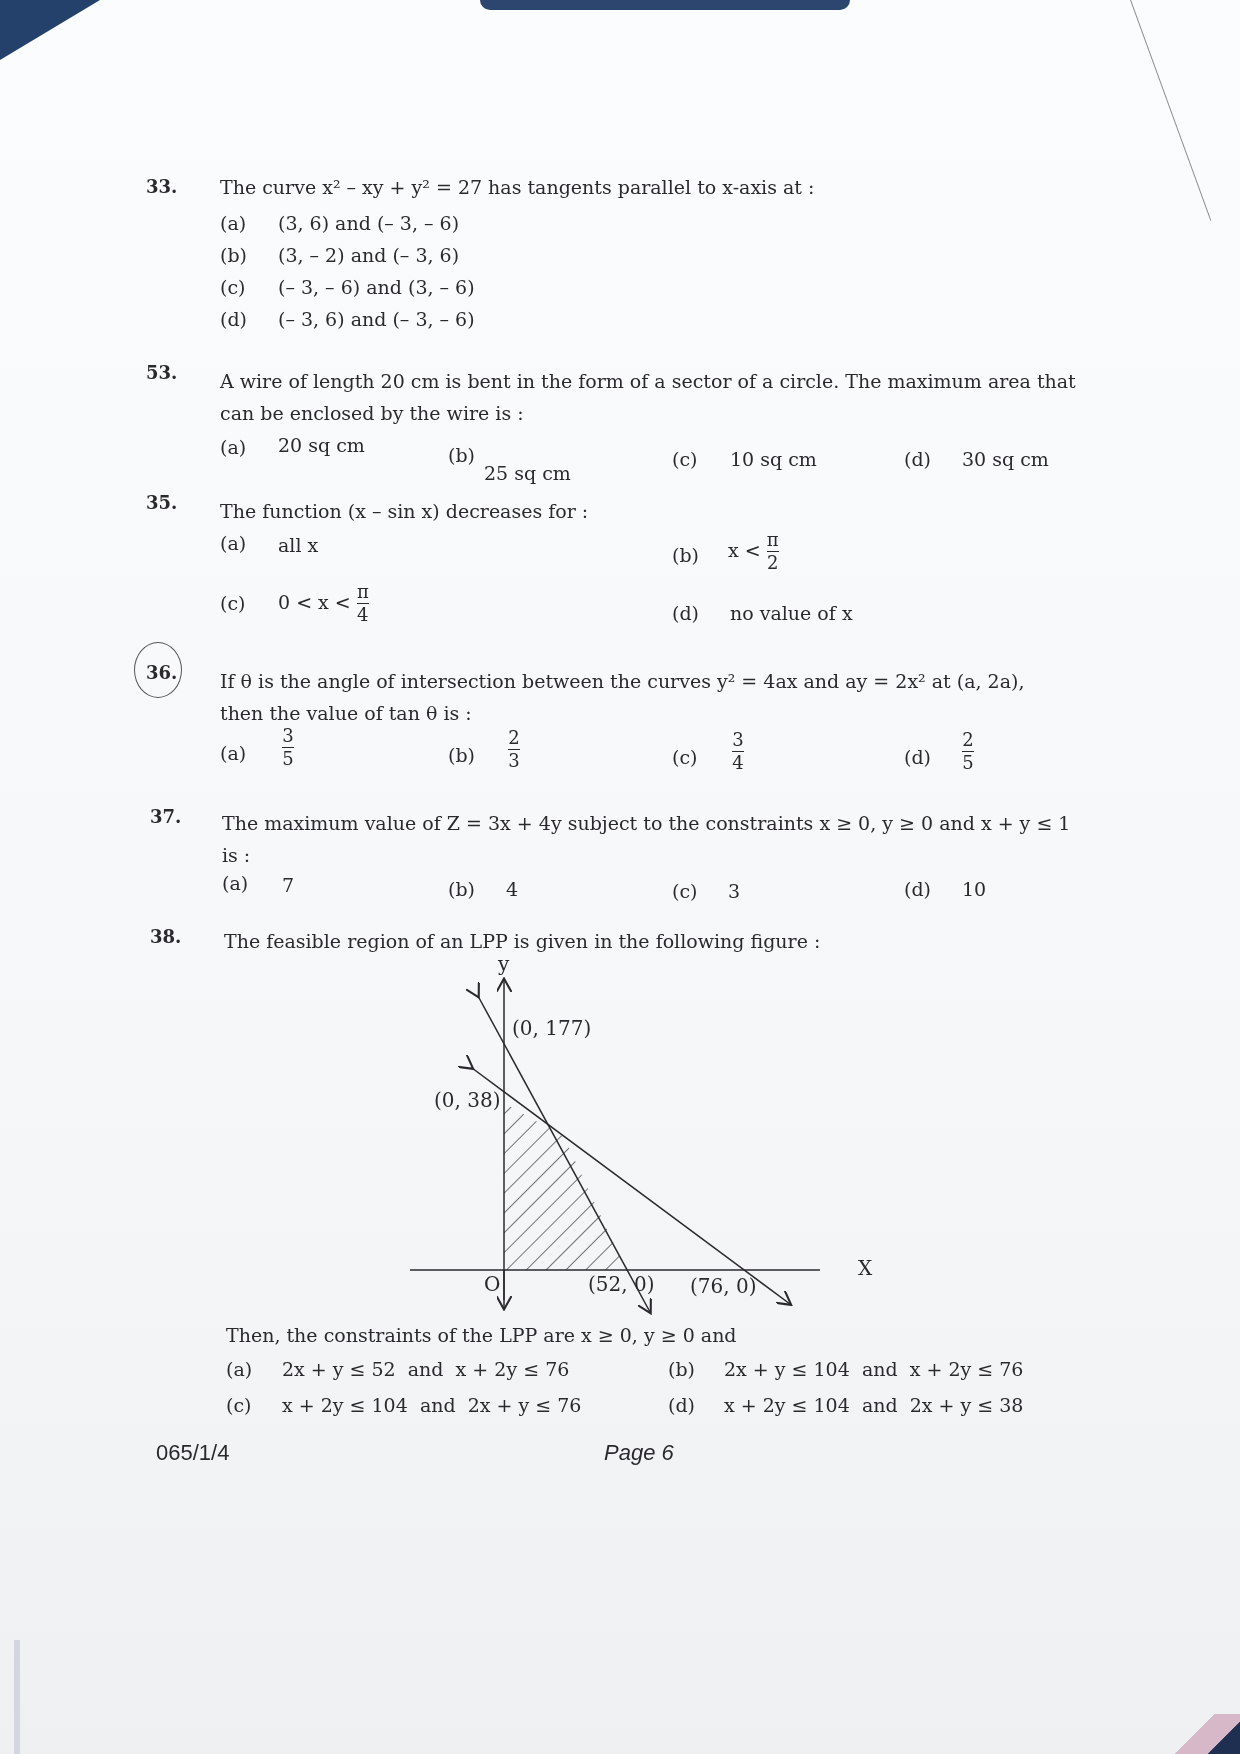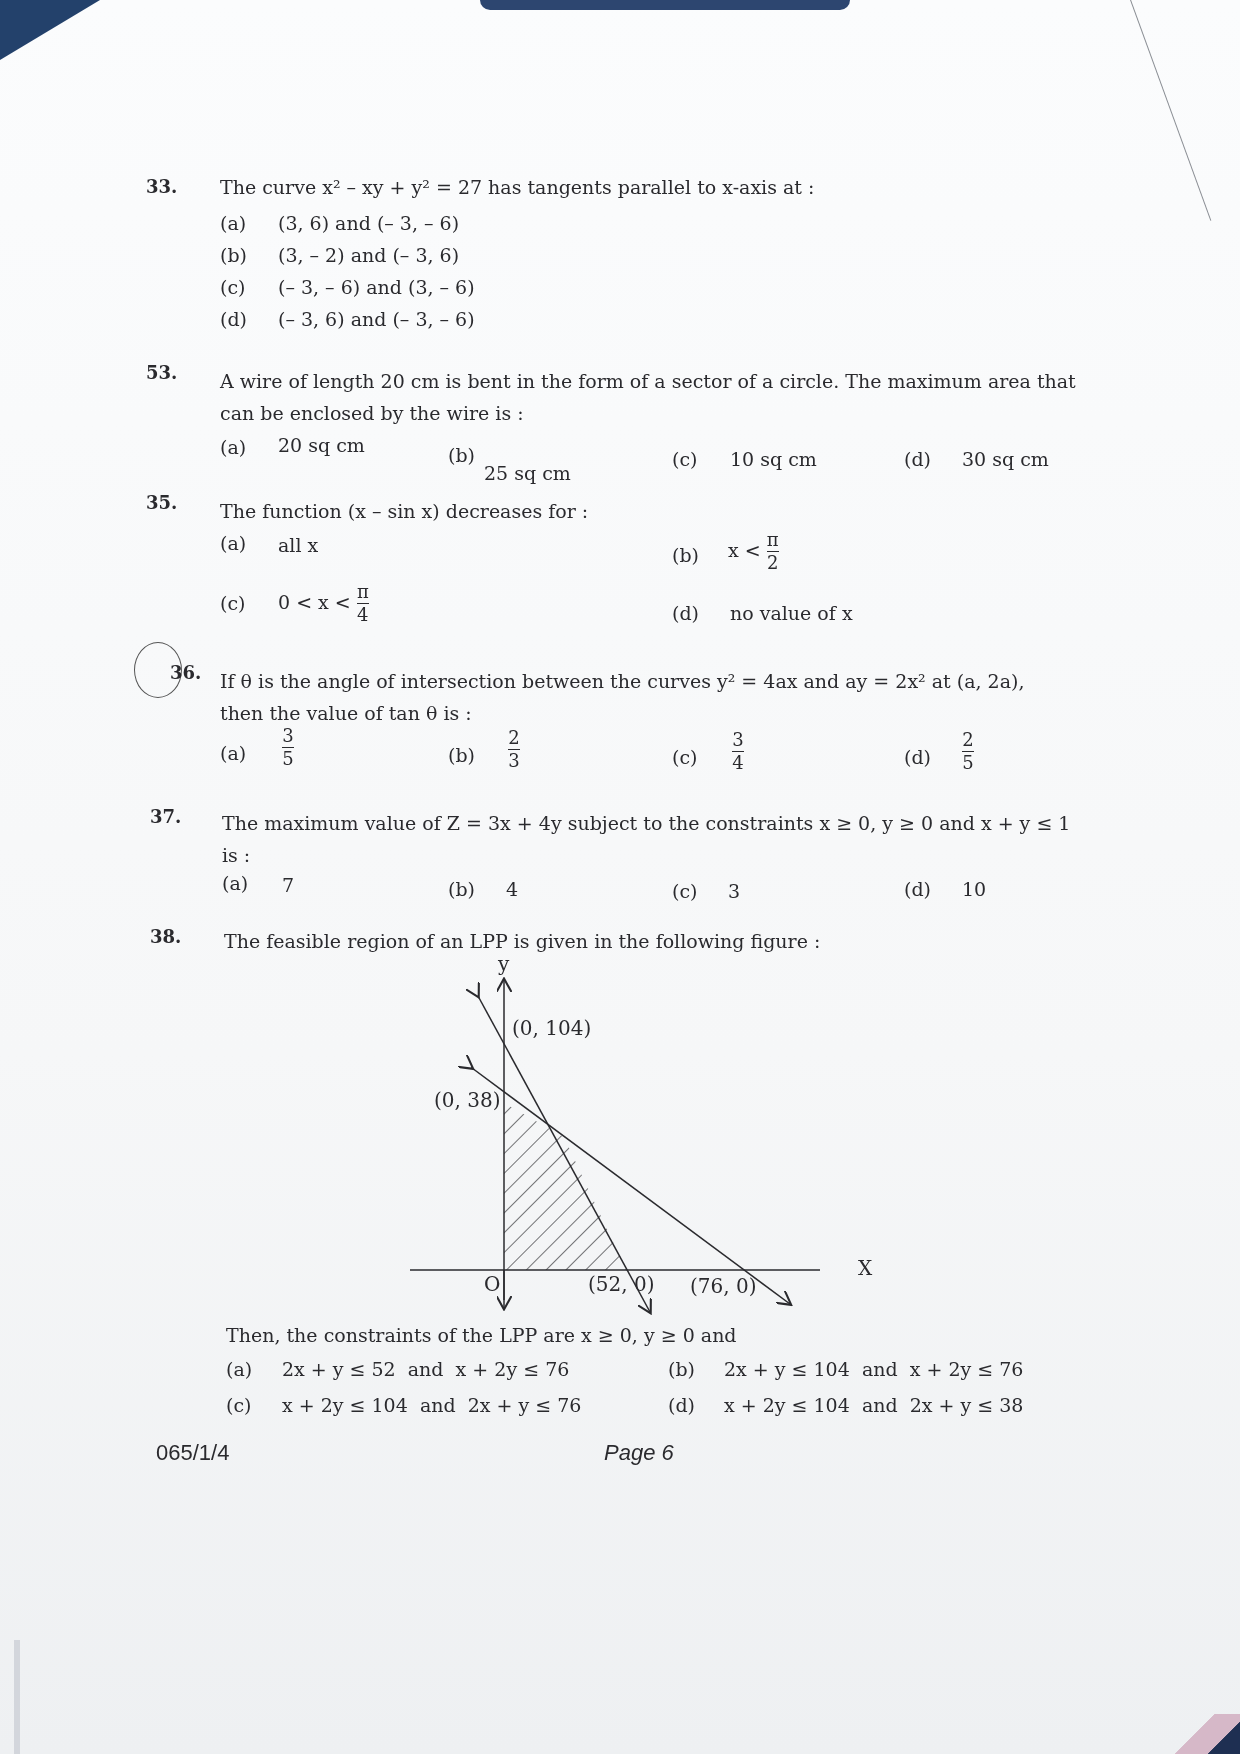--- a/index.html
+++ b/index.html
@@ -105,21 +105,21 @@
           <span class="bar"></span>
           <span>4</span>
         </span>
     </span>
     <span class="q opt-label" style="left:672px;top:598px;">(d)</span>
     <span class="q opt-val" style="left:730px;top:598px;">no value of x</span>
   </div>
 
   <div>
     <div class="circle" style="left:134px;top:642px;width:46px;height:54px;"></div>
-    <span class="qnum" style="left:146px;top:662px;margin-left:24px;">36.</span>
+    <span class="qnum" style="left:146px;top:662px;">36.</span>
     <span class="q" style="left:220px;top:666px;white-space:nowrap;">If θ is the angle of intersection between the curves y² = 4ax and ay = 2x² at (a, 2a),</span>
     <span class="q" style="left:220px;top:698px;">then the value of tan θ is :</span>
     <span class="q opt-label" style="left:220px;top:738px;">(a)</span>
     <span class="q opt-val" style="left:282px;top:726px;"><span class="frac">
           <span>3</span>
           <span class="bar"></span>
           <span>5</span>
         </span></span>
     <span class="q opt-label" style="left:448px;top:740px;">(b)</span>
     <span class="q opt-val" style="left:508px;top:728px;"><span class="frac">
@@ -177,21 +177,21 @@
         <line x1="104" y1="340" x2="104" y2="20" stroke="#2a2a2e" stroke-width="1.5" marker-end="url(#arr)"></line>
         <line x1="104" y1="310" x2="104" y2="348" stroke="#2a2a2e" stroke-width="1.5" marker-end="url(#arr)"></line>
 
         <line x1="78" y1="36" x2="250" y2="352" stroke="#2a2a2e" stroke-width="1.5" marker-start="url(#arr)" marker-end="url(#arr)"></line>
 
         <line x1="72" y1="108" x2="390" y2="344" stroke="#2a2a2e" stroke-width="1.5" marker-start="url(#arr)" marker-end="url(#arr)"></line>
       </svg>
       <span class="graph-label" style="left:98px;top:-8px;">y</span>
       <span class="graph-label" style="left:458px;top:296px;">X</span>
       <span class="graph-label" style="left:84px;top:312px;">O</span>
-      <span class="graph-label" style="left:112px;top:56px;">(0, 104)</span>
+      <span class="graph-label" style="left:112px;top:56px;">(0, 177)</span>
       <span class="graph-label" style="left:34px;top:128px;">(0, 38)</span>
       <span class="graph-label" style="left:188px;top:312px;">(52, 0)</span>
       <span class="graph-label" style="left:290px;top:314px;">(76, 0)</span>
     </div>
 
     <span class="q" style="left:226px;top:1320px;white-space:nowrap;">Then, the constraints of the LPP are x ≥ 0, y ≥ 0 and</span>
     <span class="q opt-label" style="left:226px;top:1354px;">(a)</span>
     <span class="q opt-val" style="left:282px;top:1354px;white-space:pre;">2x + y ≤ 52  and  x + 2y ≤ 76</span>
     <span class="q opt-label" style="left:668px;top:1354px;">(b)</span>
     <span class="q opt-val" style="left:724px;top:1354px;white-space:pre;">2x + y ≤ 104  and  x + 2y ≤ 76</span>

